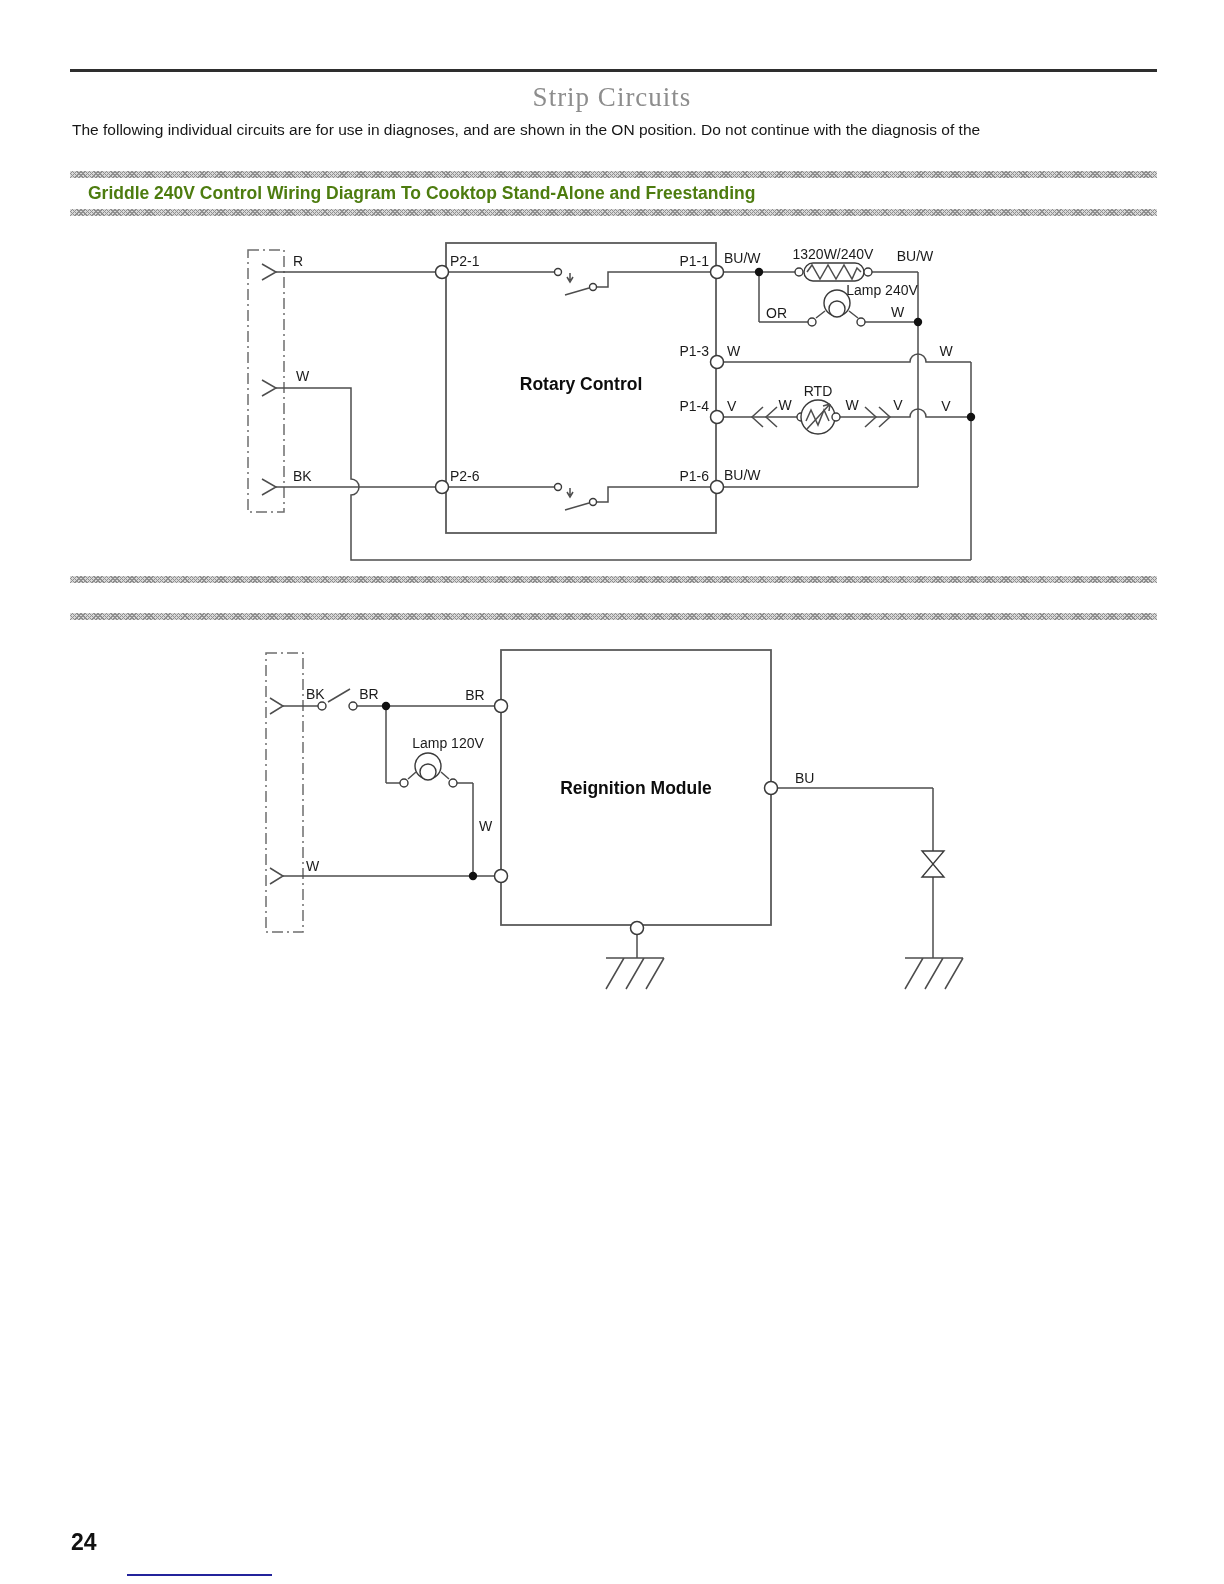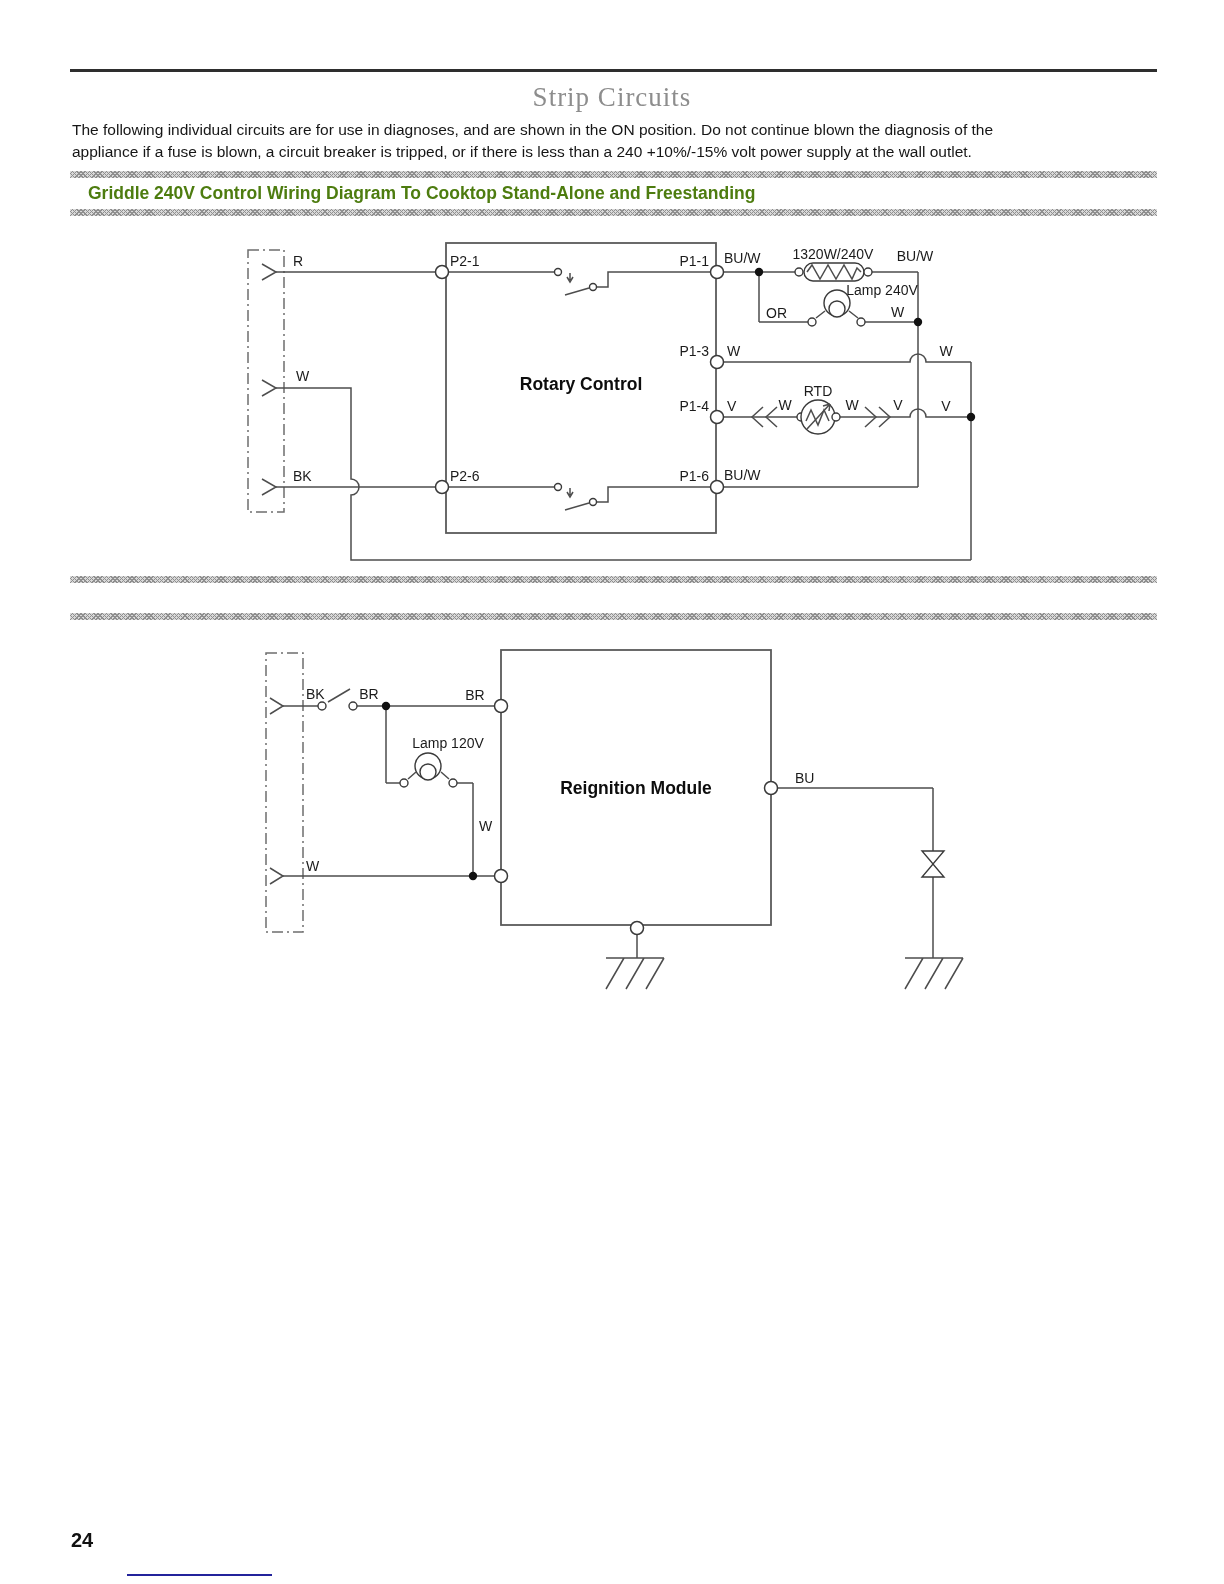--- a/index.html
+++ b/index.html
@@ -10,21 +10,21 @@
   #doc-title{left:0;top:82px;width:1224px;text-align:center;
              font-family:"Liberation Serif", serif;font-size:27px;color:#8d8d8d;letter-spacing:1px;}
   #intro{left:72px;top:119px;width:1080px;font-size:15.5px;line-height:21.5px;color:#161616;}
   .hatch{left:70px;width:1087px;height:7px;
          background-color:#d9d9d9;
          background-image:repeating-linear-gradient(45deg,#8f8f8f 0 1px,rgba(0,0,0,0) 1px 3px),
                           repeating-linear-gradient(-45deg,#8f8f8f 0 1px,rgba(0,0,0,0) 1px 3px);}
   .sec-head{left:88px;font-size:17.5px;font-weight:bold;color:#4d7c0f;}
   #bar1{top:171px;} #bar2{top:209px;} #h1{top:183px;}
   #bar3{top:576px;} #bar4{top:613px;} #h2{top:587px;}
-  #pagenum{left:71px;top:1529px;font-size:20px;font-weight:bold;color:#111;}
+  #pagenum{left:71px;top:1529px;font-size:23px;font-weight:bold;color:#111;}
   #footer-line{left:127px;top:1574px;width:145px;height:2px;background:#23239b;}
   svg{position:absolute;left:0;}
   #svg1{top:230px;} #svg2{top:630px;}
   .wire{stroke:#4d4d4d;stroke-width:1.5;fill:none;}
   .boxline{stroke:#5a5a5a;stroke-width:1.8;fill:none;}
   .dashdot{stroke:#6e6e6e;stroke-width:1.5;fill:none;stroke-dasharray:11 4 2 4;}
   .term{fill:#fff;stroke:#3a3a3a;stroke-width:1.5;}
   .small{fill:#fff;stroke:#3a3a3a;stroke-width:1.4;}
   .dot{fill:#111;stroke:none;}
   .lbl{font-family:"Liberation Sans", sans-serif;font-size:14px;fill:#1b1b1b;}
@@ -34,22 +34,21 @@
 </head>
 <body>
 
 <div id="page">
 
   <div id="top-rule" class="abs"></div>
 
   <div id="doc-title" class="abs">Strip Circuits</div>
 
   <div id="intro" class="abs">
-    <div>The following individual circuits are for use in diagnoses, and are shown in the ON position. Do not continue blown the diagnosis of the</div>
-    <div>appliance if a fuse is blown, a circuit breaker is tripped, or if there is less than a 240 +10%/-15% volt power supply at the wall outlet.</div>
+    <div>The following individual circuits are for use in diagnoses, and are shown in the ON position. Do not continue with the diagnosis of the</div>
   </div>
 
   <div id="bar1" class="abs hatch"></div>
   <div id="h1" class="abs sec-head">Griddle 240V Control Wiring Diagram To Cooktop Stand-Alone and Freestanding</div>
   <div id="bar2" class="abs hatch"></div>
 
   <svg id="svg1" width="1224" height="345" viewBox="0 230 1224 345">
 
     <g>
       <rect class="dashdot" x="248" y="250" width="36" height="262"></rect>

